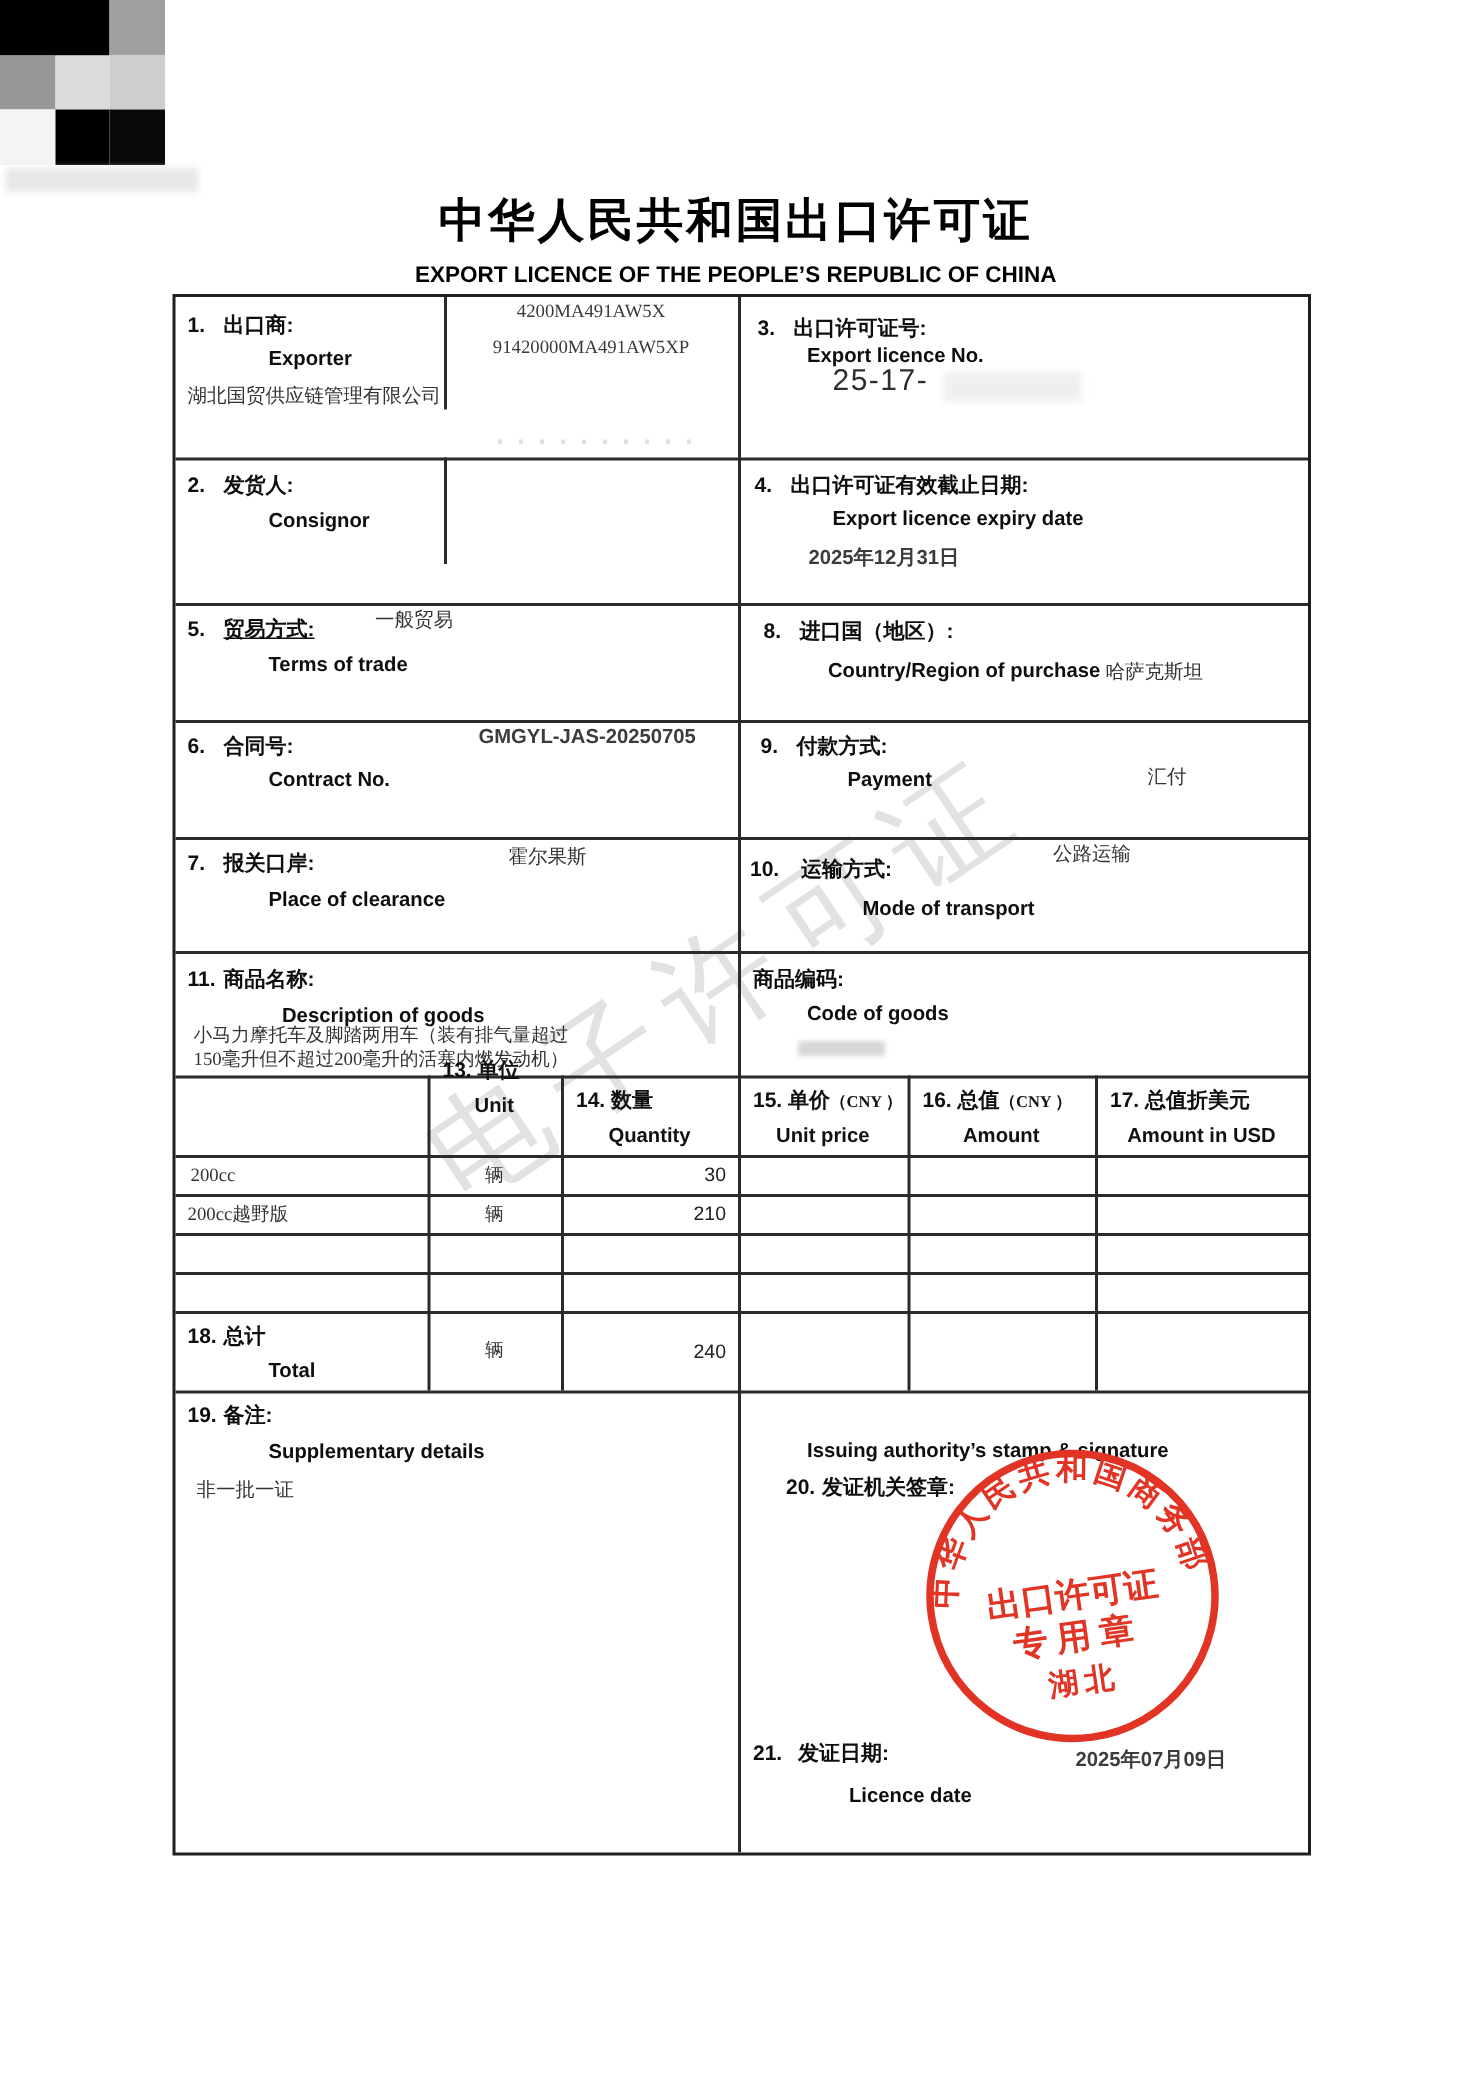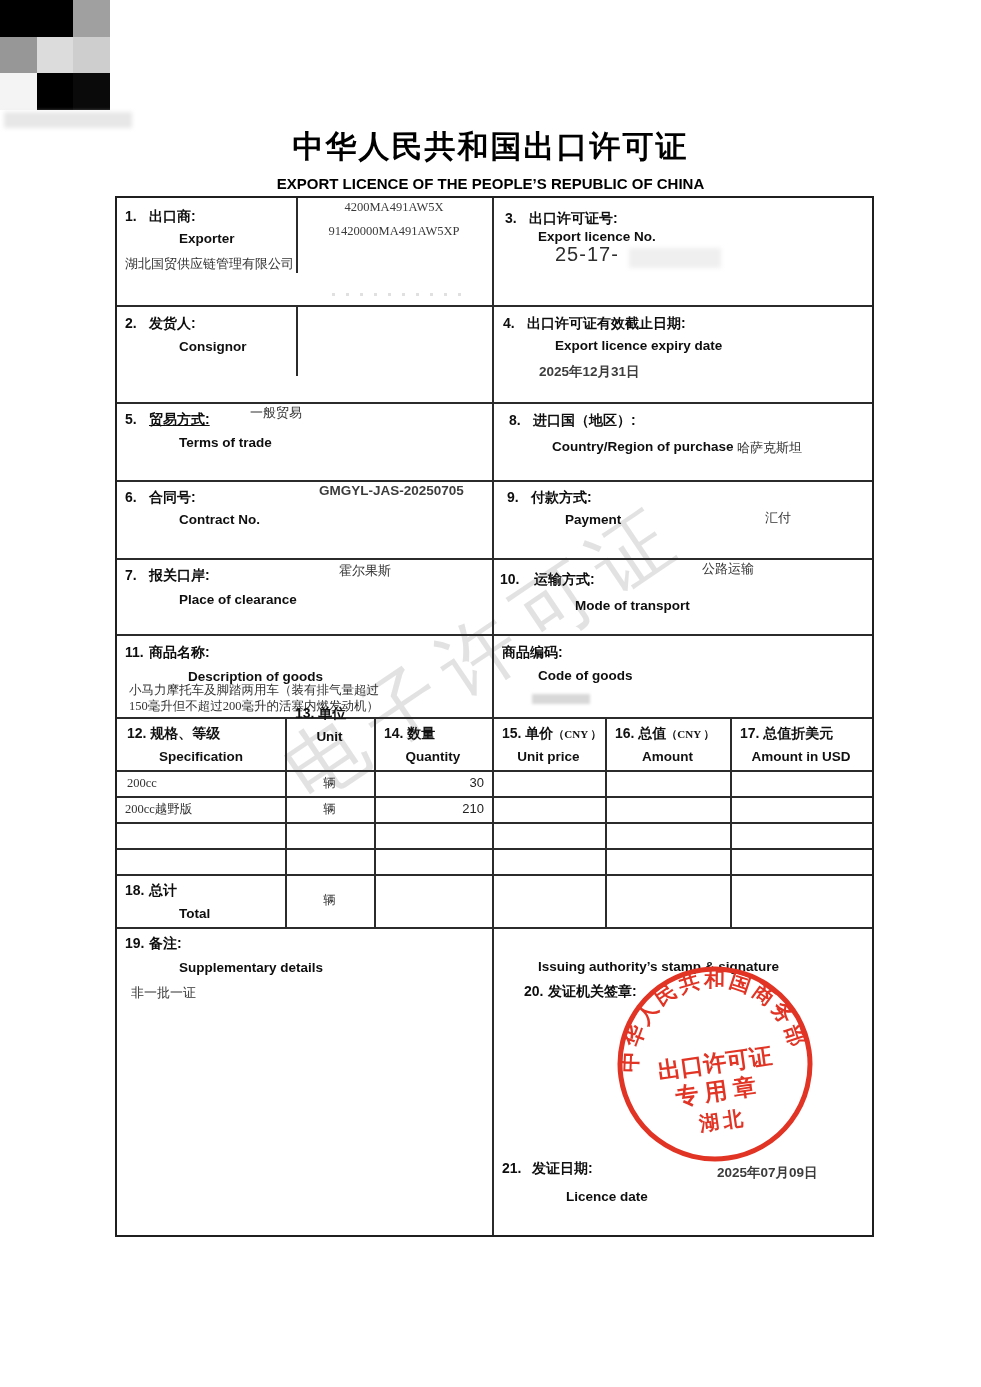--- a/index.html
+++ b/index.html
@@ -137,24 +137,20 @@
     <div class="val" style="left:585px;top:362px;">公路运输</div>
 
     <div class="zh-lbl" style="left:8px;top:446px;"><span class="no">11.</span><span>商品名称:</span></div>
     <div class="en-lbl" style="left:35px;top:471px;">Description of goods</div>
     <div class="val" style="left:12px;top:484px;font-size:12.5px;">小马力摩托车及脚踏两用车（装有排气量超过</div>
     <div class="val" style="left:12px;top:500px;font-size:12.5px;">150毫升但不超过200毫升的活塞内燃发动机）</div>
     <div class="zh-lbl" style="left:385px;top:446px;">商品编码:</div>
     <div class="en-lbl" style="left:385px;top:470px;">Code of goods</div>
     <div class="blur" style="left:415px;top:496px;width:58px;height:10px;background:#d8d8d8;filter:blur(1.5px);"></div>
 
-    <div class="thc" style="left:0;top:527px;width:168px;">
-      <span class="zh"><b>12.</b>&nbsp;<span>规格、等级</span></span>
-      <span class="en">Specification</span>
-    </div>
     <div class="thc" style="left:168px;top:507px;width:89px;">
       <span class="zh"><b>13.</b>&nbsp;<span>单位</span></span>
       <span class="en">Unit</span>
     </div>
     <div class="thc" style="left:257px;top:527px;width:118px;">
       <span class="zh"><b>14.</b>&nbsp;<span>数量</span></span>
       <span class="en">Quantity</span>
     </div>
     <div class="thc" style="left:375px;top:527px;width:113px;">
       <span class="zh"><b>15.</b>&nbsp;<span>单价</span><span class="sub">（CNY ）</span></span>
@@ -186,20 +182,21 @@
     </div>
     <div>
       <div class="cell-spec" style="top:650px;"></div>
       <div class="cell-unit" style="top:650px;"></div>
       <div class="cell-qty" style="top:650px;"></div>
     </div>
 
     <div class="zh-lbl" style="left:8px;top:684px;"><span class="no">18.</span><span>总计</span></div>
     <div class="en-lbl" style="left:26px;top:708px;">Total</div>
     <div class="cell-unit" style="top:676px;line-height:53px;">辆</div>
+    <div class="cell-qty" style="top:676px;line-height:53px;">240</div>
 
     <div class="zh-lbl" style="left:8px;top:737px;"><span class="no">19.</span><span>备注:</span></div>
     <div class="en-lbl" style="left:26px;top:762px;">Supplementary details</div>
     <div class="val" style="left:14px;top:786px;">非一批一证</div>
 
     <div class="zh-lbl" style="left:407px;top:737px;margin-top:48px;"><span class="no">20.</span><span>发证机关签章:</span></div>
     <div class="en-lbl" style="left:385px;top:761px;">Issuing authority’s stamp &amp; signature</div>
 
     <svg class="stamp" width="210" height="210" viewBox="0 0 210 210">
       <circle cx="105" cy="105" r="95" fill="none" stroke="#e23425" stroke-width="5"></circle>

